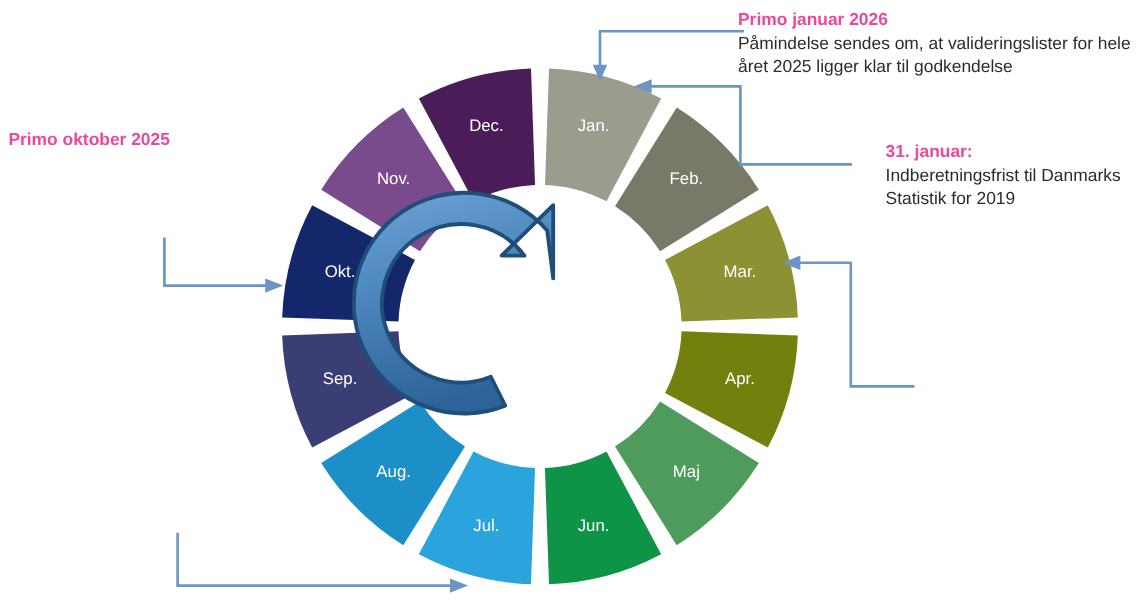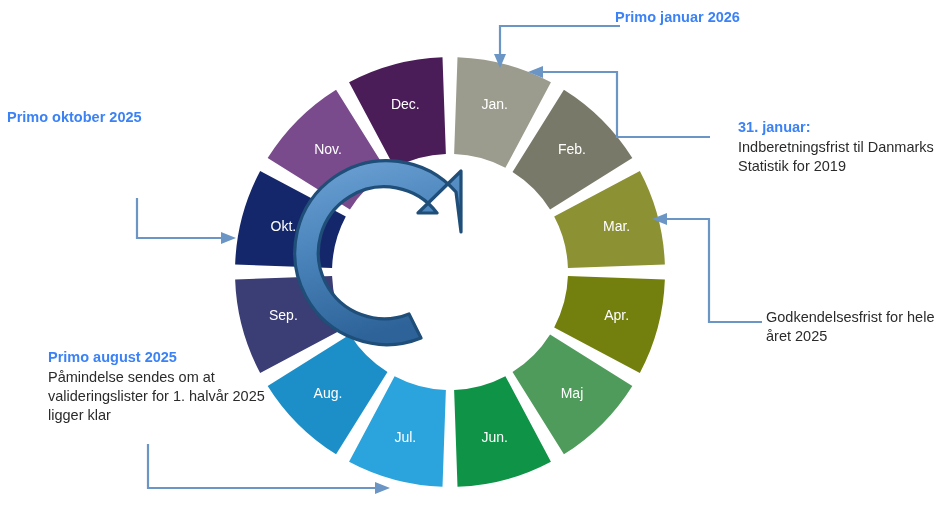--- a/index.html
+++ b/index.html
@@ -3,21 +3,21 @@
 <meta charset="utf-8">
 <style>
   html,body{margin:0;padding:0;}
   body{
     width:952px;height:506px;background:#ffffff;position:relative;overflow:hidden;
     font-family:"Liberation Sans",sans-serif;
   }
   #stage{position:absolute;inset:0;}
   svg.layer{position:absolute;left:0;top:0;width:952px;height:506px;overflow:visible;}
   .note{position:absolute;color:#262626;line-height:1.30;}
-  .note .hd{font-weight:bold;font-size:14.5px;color:#3b82f6;display:block;margin-bottom:1px;}
+  .note .hd{font-weight:bold;font-size:14.5px;color:#ec4899;display:block;margin-bottom:1px;}
   .note .bd{font-size:14.5px;color:#2b2b2b;display:block;}
   .seg-label{
     fill:#ffffff;font-family:"Liberation Sans",sans-serif;font-size:14px;
     text-anchor:middle;dominant-baseline:middle;font-weight:normal;
   }
   .note-tl{left:7px;top:108px;width:232px;}
   .note-bl{left:48px;top:348px;width:232px;}
   .note-tr{left:615px;top:8px;width:330px;}
   .note-mr{left:738px;top:118px;width:240px;}
   .note-br{left:766px;top:308px;width:186px;}
@@ -91,31 +91,27 @@
                L 461,171
                L 461,232
                Z" fill="url(#arrGrad)" stroke="#1f4e79" stroke-width="3.2" stroke-linejoin="round"></path>
     </g>
   </svg>
 
   <div class="note note-tl">
     <span class="hd">Primo oktober 2025</span>
   </div>
 
-  <div class="note note-bl">
-    <span class="hd">Primo august 2025</span>
-    <span class="bd">Påmindelse sendes om at valideringslister for 1. halvår 2025 ligger klar</span>
-  </div>
 
   <div class="note note-tr">
     <span class="hd">Primo januar 2026</span>
+    <span class="bd">Påmindelse sendes om, at valideringslister for hele året 2025 ligger klar til godkendelse</span>
   </div>
 
   <div class="note note-mr">
     <span class="hd">31. januar:</span>
     <span class="bd">Indberetningsfrist til Danmarks Statistik for 2019</span>
   </div>
 
   <div class="note note-br">
-    <span class="bd">Godkendelsesfrist for hele året 2025</span>
   </div>
 
 </div>
 
 </body></html>

